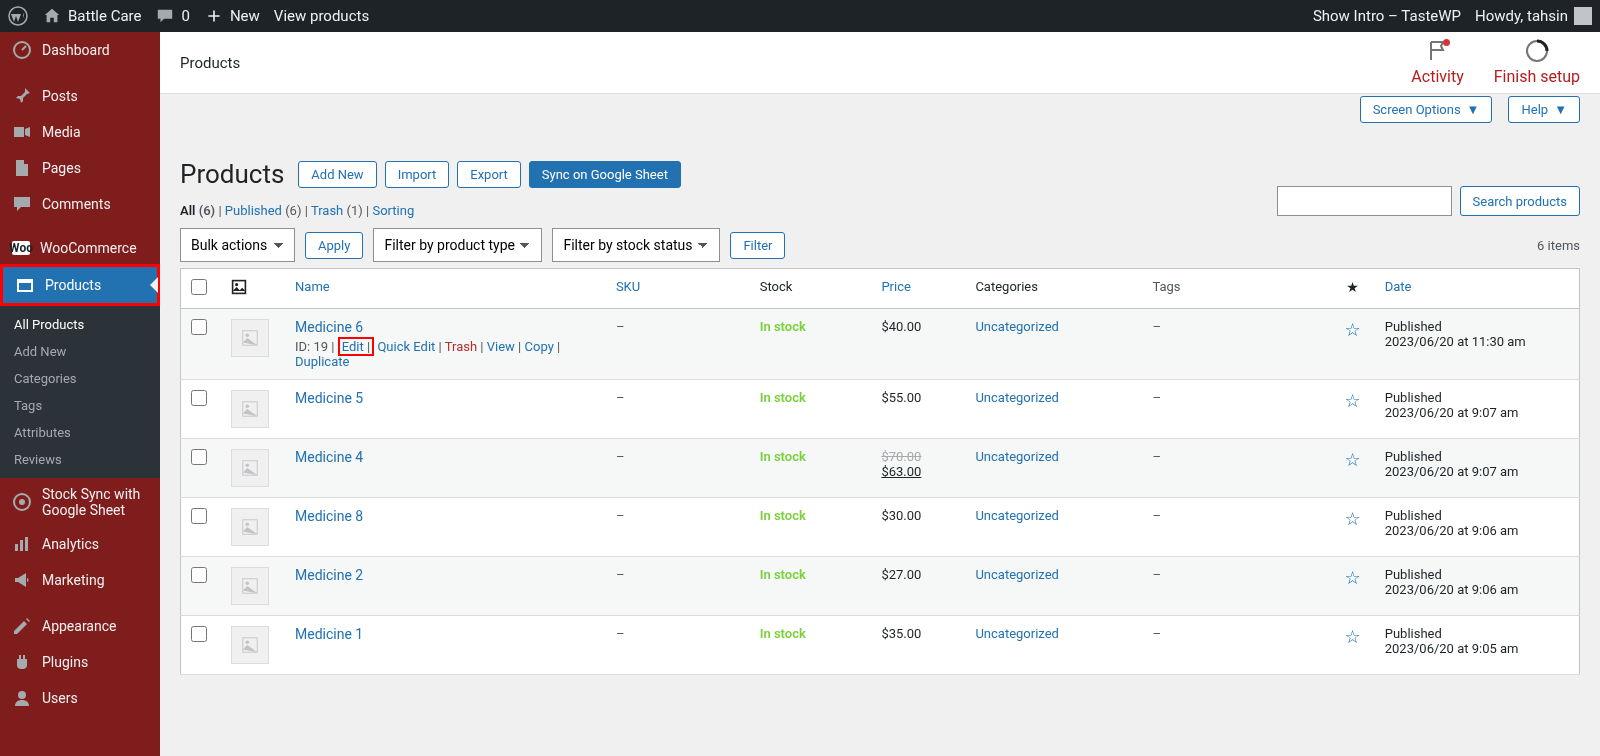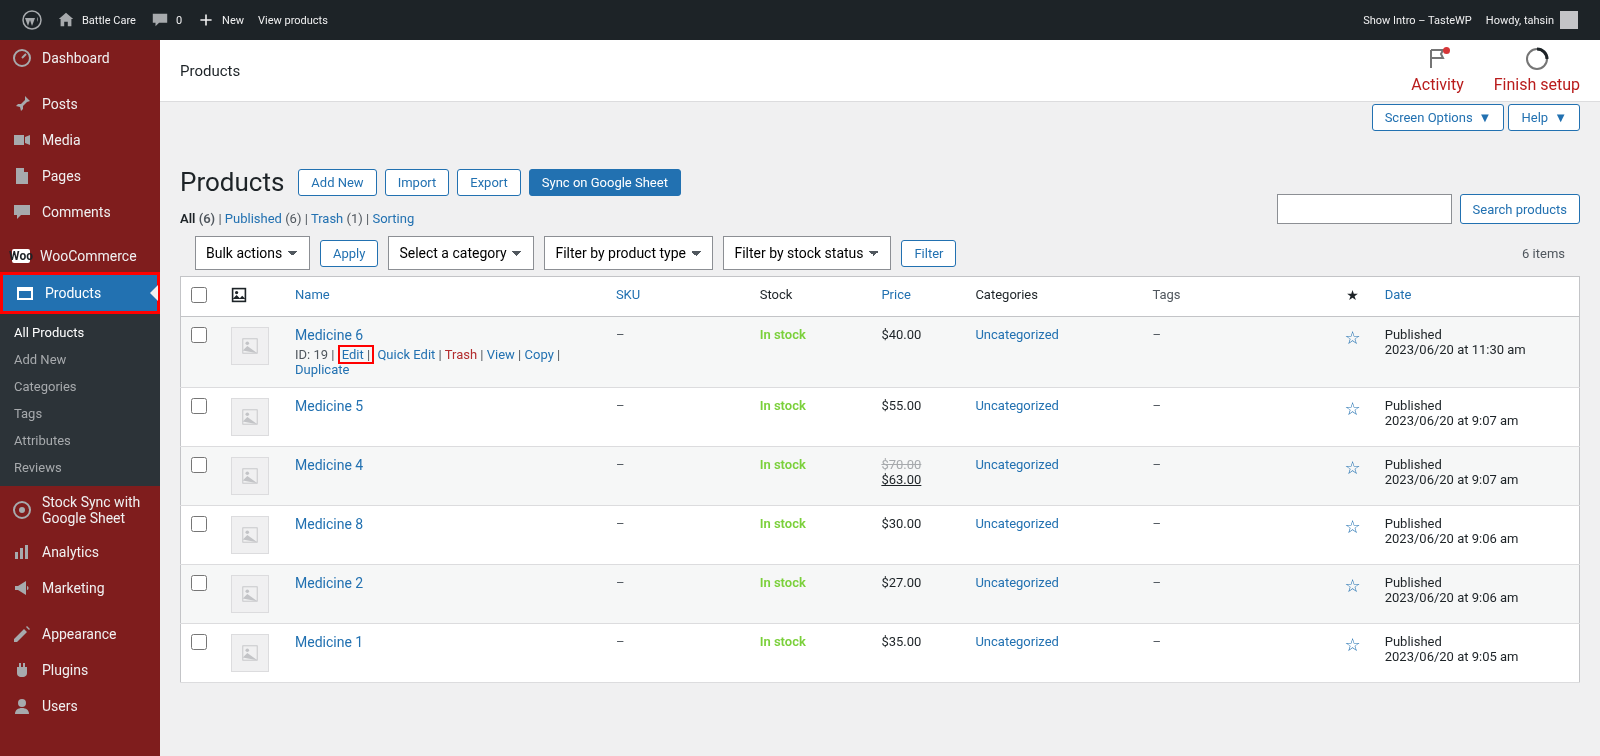--- a/index.html
+++ b/index.html
@@ -1,51 +1,51 @@
 <!DOCTYPE html>
 <html><head>
 <meta charset="utf-8">
 <style>
 *{box-sizing:border-box;margin:0;padding:0;font-family:-apple-system,BlinkMacSystemFont,"Segoe UI",Roboto,Oxygen-Sans,Ubuntu,Cantarell,"Helvetica Neue",sans-serif}
 body{background:#f0f0f1;color:#1d2327;font-size:13px}
 a{color:#2271b1;text-decoration:none}
-.adminbar{background:#1d2327;color:#f0f0f1;height:40px;display:flex;justify-content:space-between;align-items:center;font-size:11px;padding:0 22px}
+.adminbar{background:#1d2327;color:#f0f0f1;height:32px;display:flex;justify-content:space-between;align-items:center;font-size:15px;padding:0 8px}
 .adminbar-left,.adminbar-right{display:flex;align-items:center;gap:14px}
 .adminbar a,.adminbar span{color:#f0f0f1}
 .ab-item{display:flex;align-items:center;gap:6px}
 .ab-icon{width:20px;height:20px;display:inline-flex;align-items:center;justify-content:center}
 .wrap{display:flex}
 .adminmenu{width:160px;background:#7f1d1d;color:#f0f0f1;min-height:calc(100vh - 32px)}
 .menu-item{display:flex;align-items:center;gap:10px;padding:8px 12px;color:#f0f0f1;cursor:pointer;font-size:14px}
 .menu-item.current{background:#2271b1;color:#fff;border:3px solid #ff0000;position:relative}
 .menu-item.current::after{content:'';position:absolute;right:-1px;top:50%;transform:translateY(-50%);border:8px solid transparent;border-right-color:#f0f0f1}
 .submenu{background:#2c3338;padding:5px 0}
 .submenu-item{padding:6px 12px 6px 14px;color:#a7aaad;font-size:13px;cursor:pointer}
 .submenu-item.current{color:#fff}
 .menu-icon{width:20px;height:20px;flex-shrink:0;display:inline-flex;align-items:center;justify-content:center}
 .content{flex:1;background:#f0f0f1;position:relative}
 .topbar{background:#fff;display:flex;justify-content:space-between;align-items:center;height:62px;padding:0 20px;border-bottom:1px solid #dcdcde}
 .topbar-left{font-size:15px;color:#1d2327}
 .topbar-right{display:flex;gap:30px}
 .topbar-action{text-align:left;color:#b91c1c;font-size:16px;cursor:pointer}
 .topbar-action-icon{width:24px;height:24px;margin:0 auto 4px;display:block}
-.screen-meta{position:absolute;top:64px;right:20px;display:flex;gap:4px}
+.screen-meta{position:absolute;top:64px;right:20px;display:flex;gap:16px}
 .screen-tab{background:#fff;border:1px solid #2271b1;color:#2271b1;padding:5px 12px;font-size:13px;border-radius:3px;cursor:pointer;display:flex;align-items:center;gap:6px}
 .main{padding:10px 20px 20px}
 .page-title-row{display:flex;align-items:center;gap:8px;margin-top:55px}
 h1{font-size:26px;font-weight:400;color:#1d2327;margin-right:6px}
 .page-title-action,.btn{border:1px solid #2271b1;color:#2271b1;background:#fff;padding:5px 12px;border-radius:3px;font-size:13px;cursor:pointer}
 .btn-primary{background:#2271b1;color:#fff;border-color:#2271b1}
 .subsubsub{margin:14px 0 10px;font-size:13px}
 .subsubsub a{color:#2271b1}
 .subsubsub .current{color:#1d2327;font-weight:600}
 .count{color:#50575e}
 .search-box{position:absolute;top:154px;right:20px;display:flex;gap:8px}
 .search-input{border:1px solid #8c8f94;padding:5px;width:175px;height:30px}
-.tablenav{display:flex;align-items:center;gap:8px;margin:6px 15px;justify-content:space-between}
+.tablenav{display:flex;align-items:center;gap:8px;margin:6px 0;justify-content:space-between}
 .tablenav-left{display:flex;gap:10px;align-items:center}
 .tablenav select{border:1px solid #8c8f94;padding:5px 26px 5px 10px;background:#fff;height:34px;font-size:14px;appearance:none;background-image:linear-gradient(45deg,transparent 50%,#50575e 50%),linear-gradient(135deg,#50575e 50%,transparent 50%);background-position:calc(100% - 16px) 14px,calc(100% - 11px) 14px;background-size:5px 5px,5px 5px;background-repeat:no-repeat}
 .displaying-num{color:#50575e;font-size:13px}
 table{width:100%;border-collapse:collapse;background:#fff;border:1px solid #c3c4c7}
 th,td{padding:10px;text-align:left;font-size:13px;vertical-align:top}
 thead th{border-bottom:1px solid #c3c4c7;font-weight:400}
 thead th a{color:#2271b1}
 tbody tr{border-bottom:1px solid #dcdcde}
 tbody tr:nth-child(odd){background:#f6f7f7}
 .check-column{width:30px}
@@ -291,21 +291,20 @@
 
       <div class="search-box">
         <input class="search-input" type="text" style="">
         <button class="btn">Search products</button>
       </div>
 
       <div class="tablenav">
         <div class="tablenav-left">
           <select><option>Bulk actions</option></select>
           <button class="btn">Apply</button>
-          <select><option>Select a category</option></select>
           <select><option>Filter by product type</option></select>
           <select><option>Filter by stock status</option></select>
           <button class="btn">Filter</button>
         </div>
         <span class="displaying-num">6 items</span>
       </div>
 
       <table>
         <thead>
           <tr>

